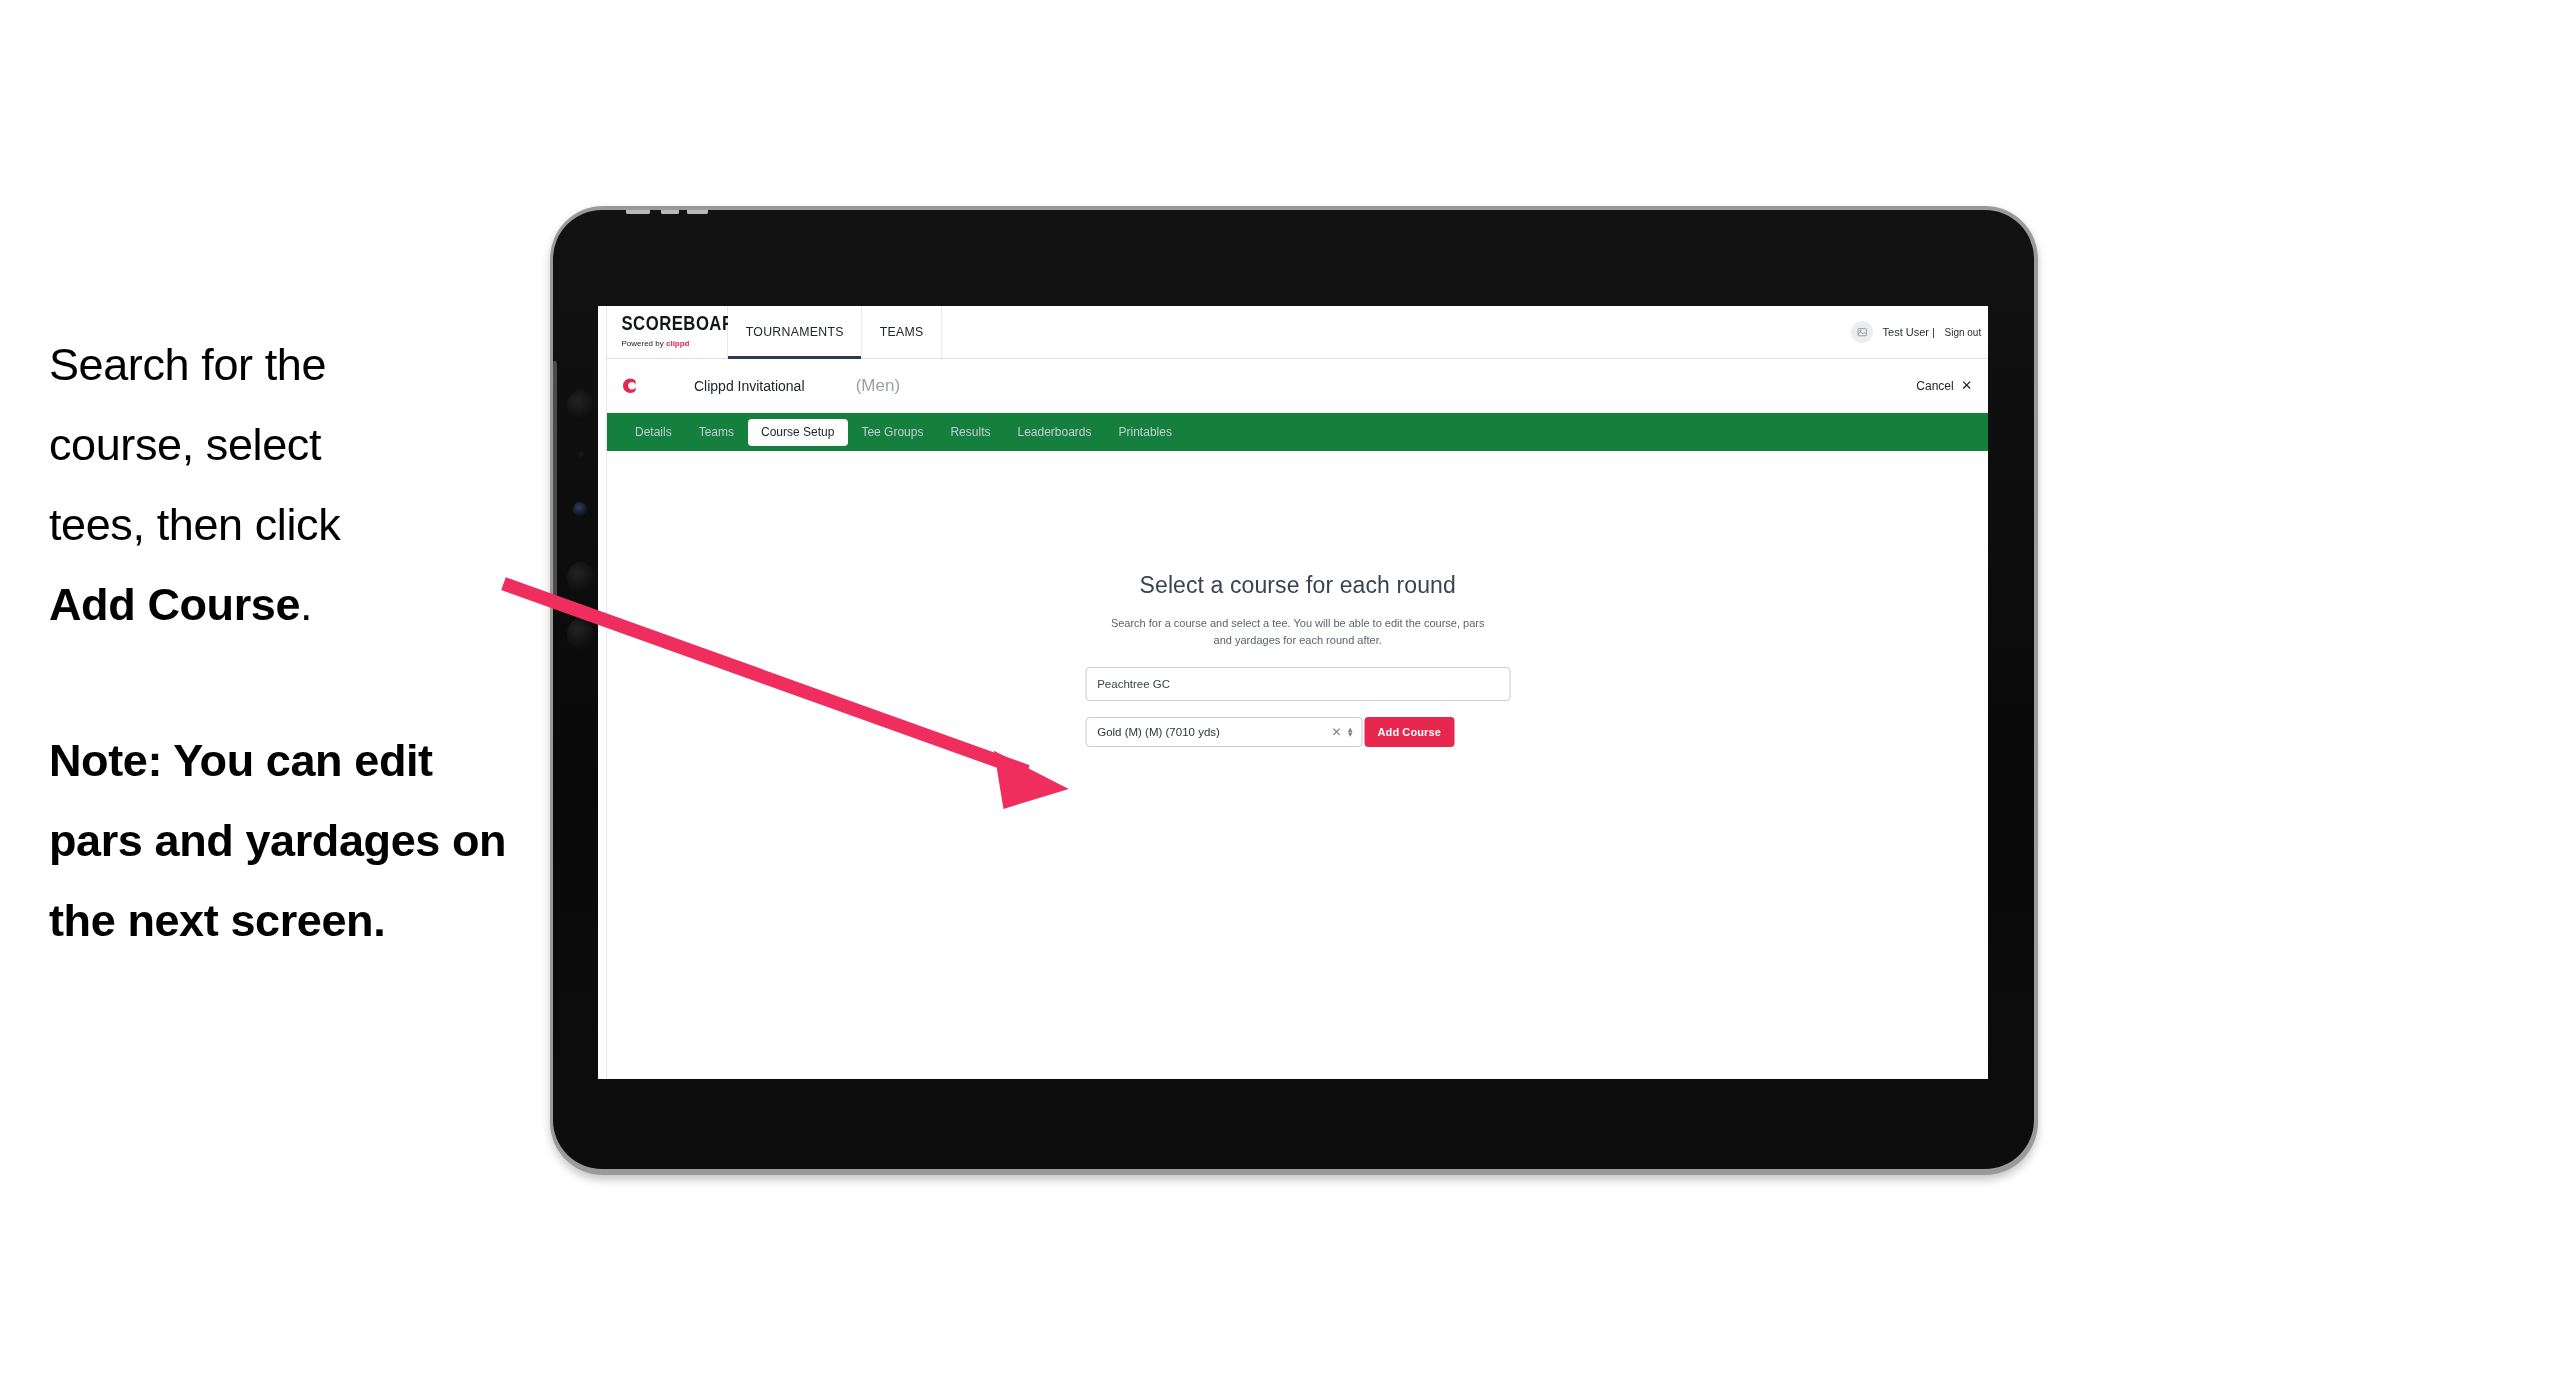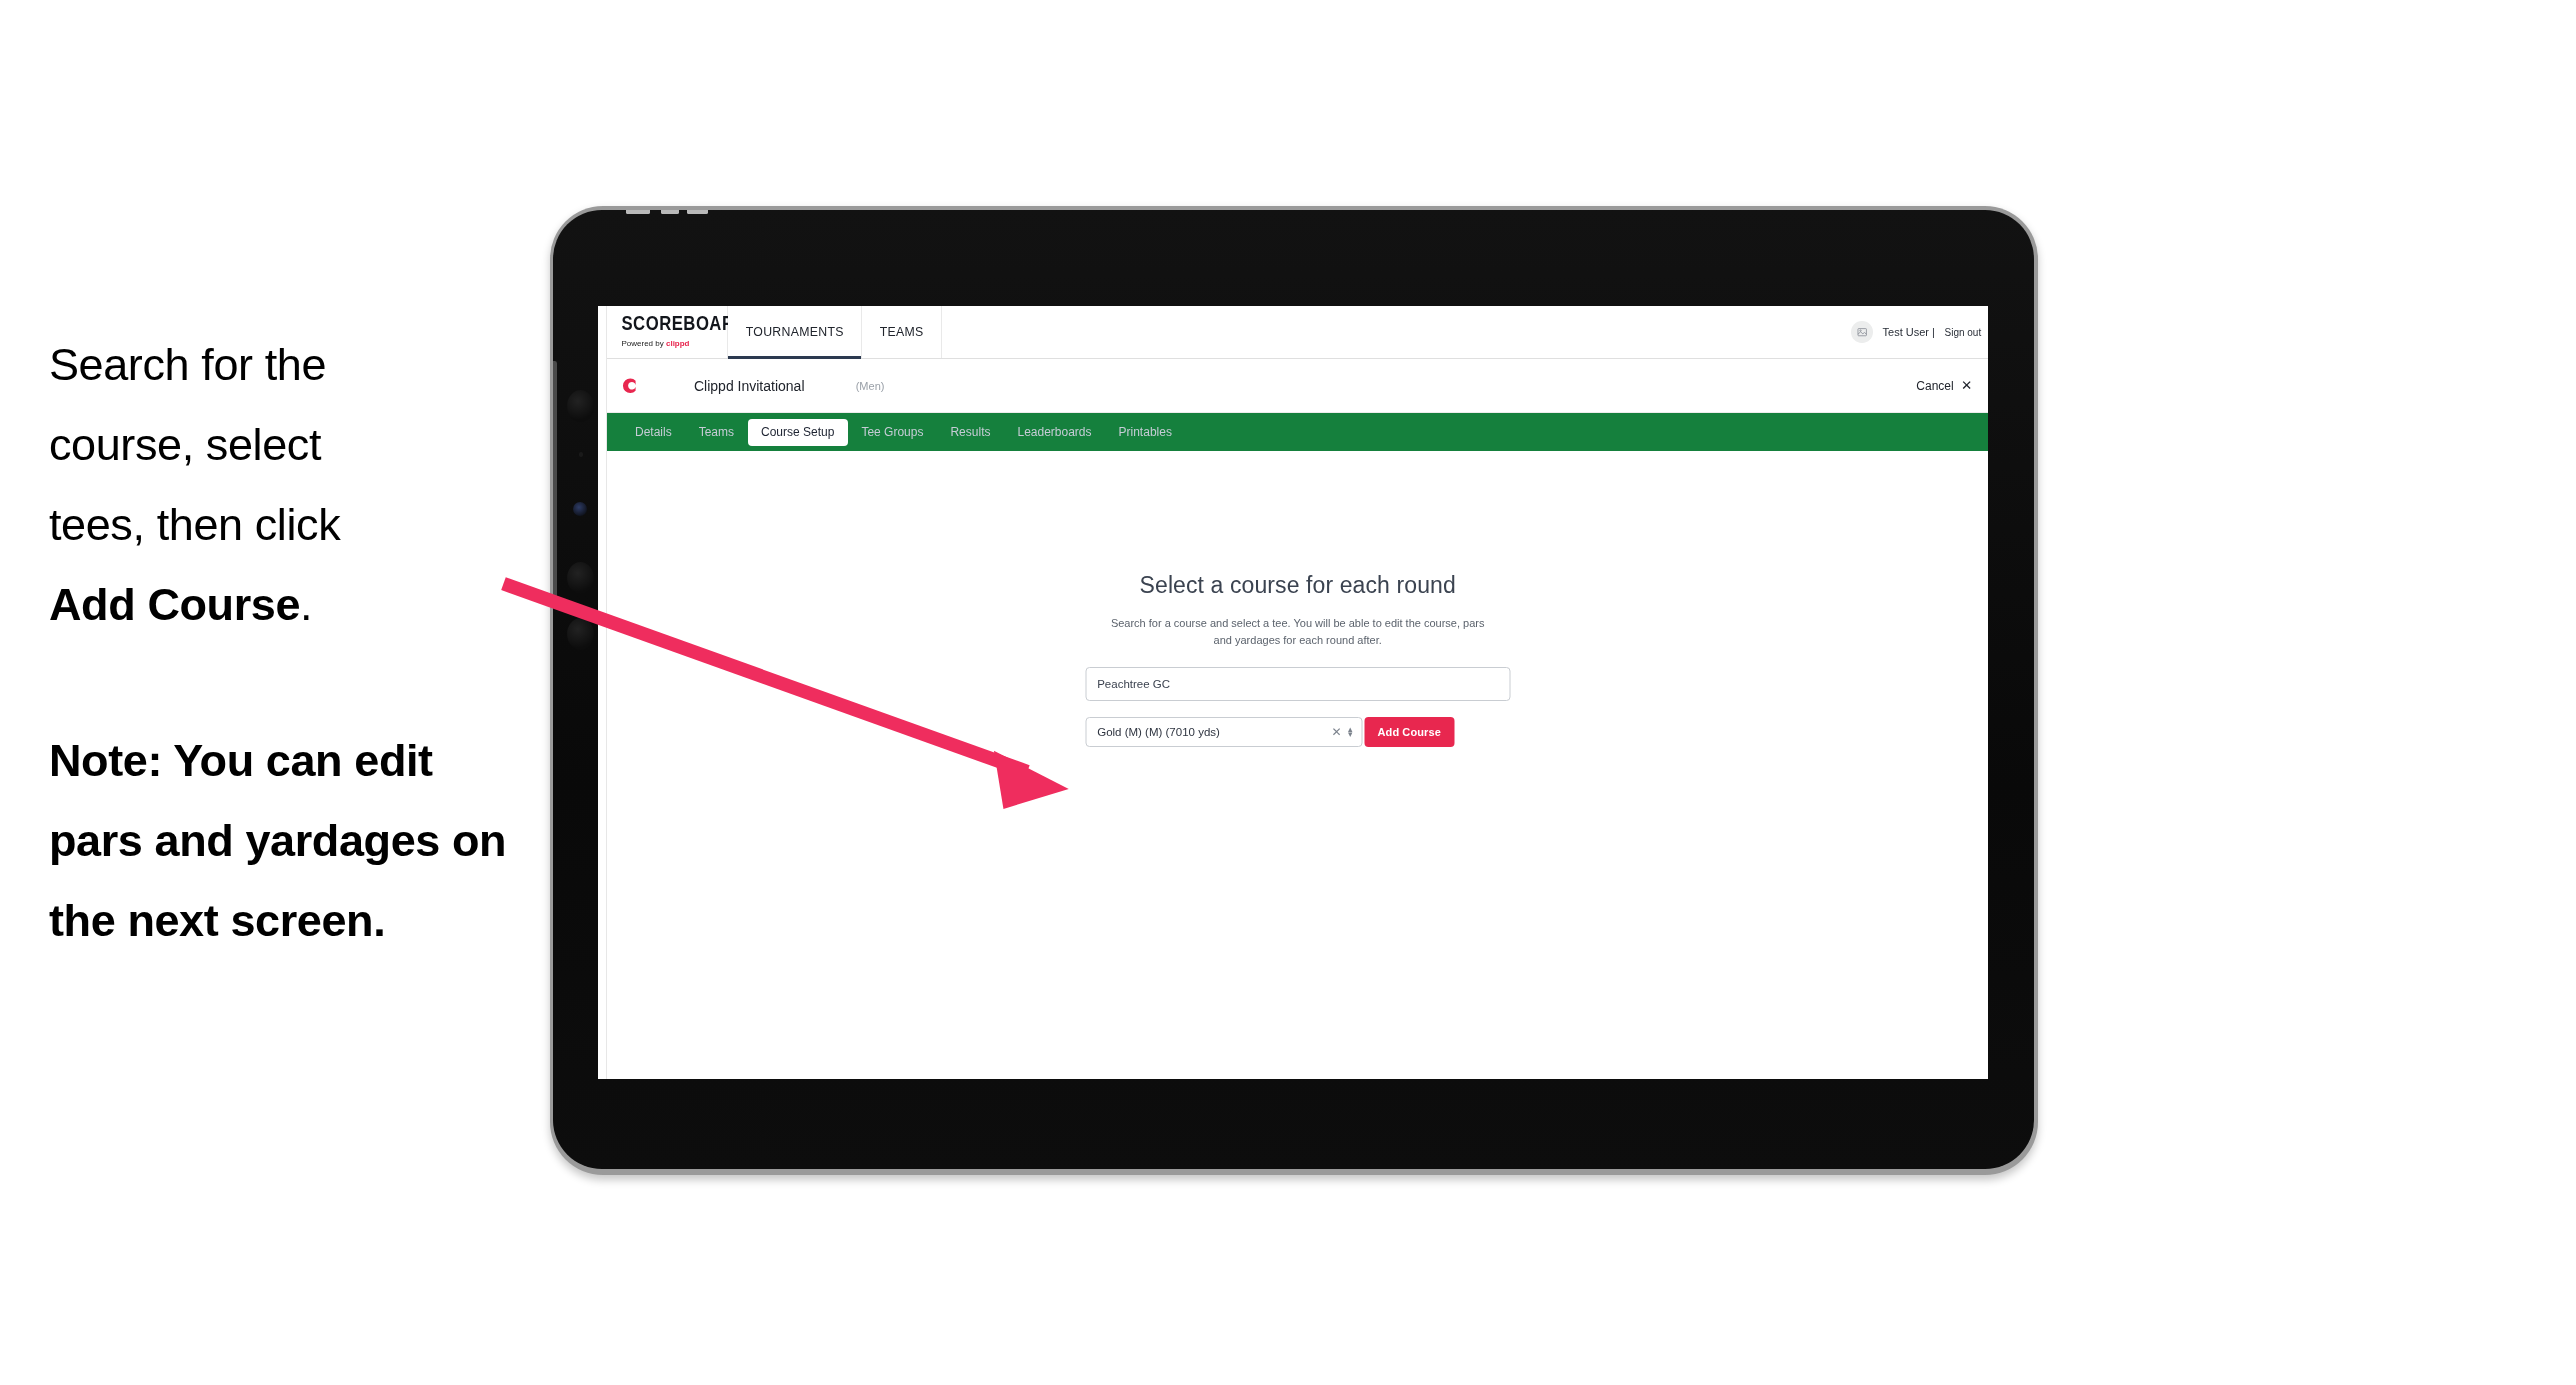--- a/index.html
+++ b/index.html
@@ -227,21 +227,21 @@
     flex: 0 0 auto;
   }
   #tourney-title {
     font-size: 14px;
     color: #20242c;
     font-weight: 400;
     white-space: nowrap;
   }
   #tourney-gender {
     margin-left: 7.2px;
-    font-size: 11px;
+    font-size: 17px;
     color: #9aa0a8;
   }
   #tourney-spacer { flex: 1; }
   #cancel-btn {
     display: flex;
     gap: 7.2px;
     cursor: pointer;
   }
   #cancel-label { font-size: 12px; color: #20242c; }
   #cancel-x { font-size: 13.5px; color: #20242c; line-height: 1; }

